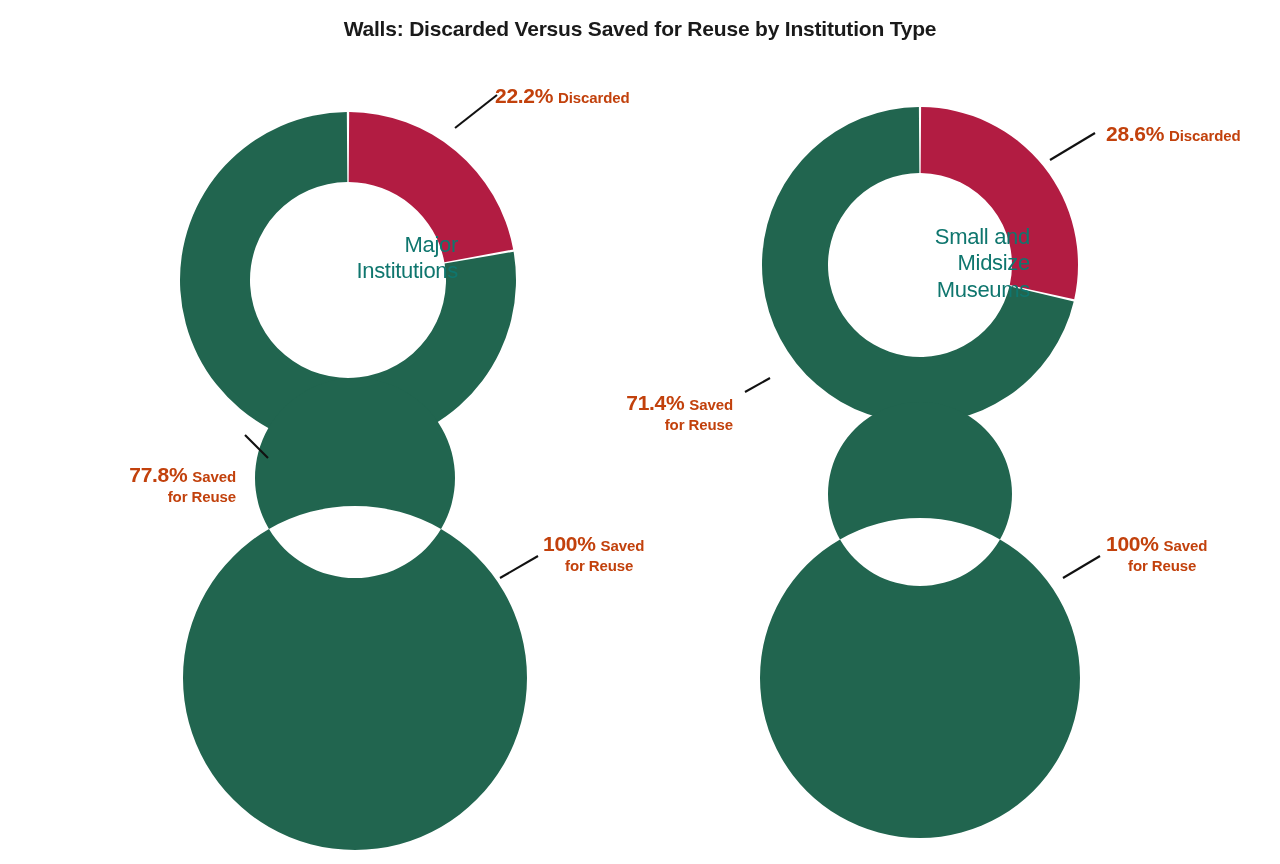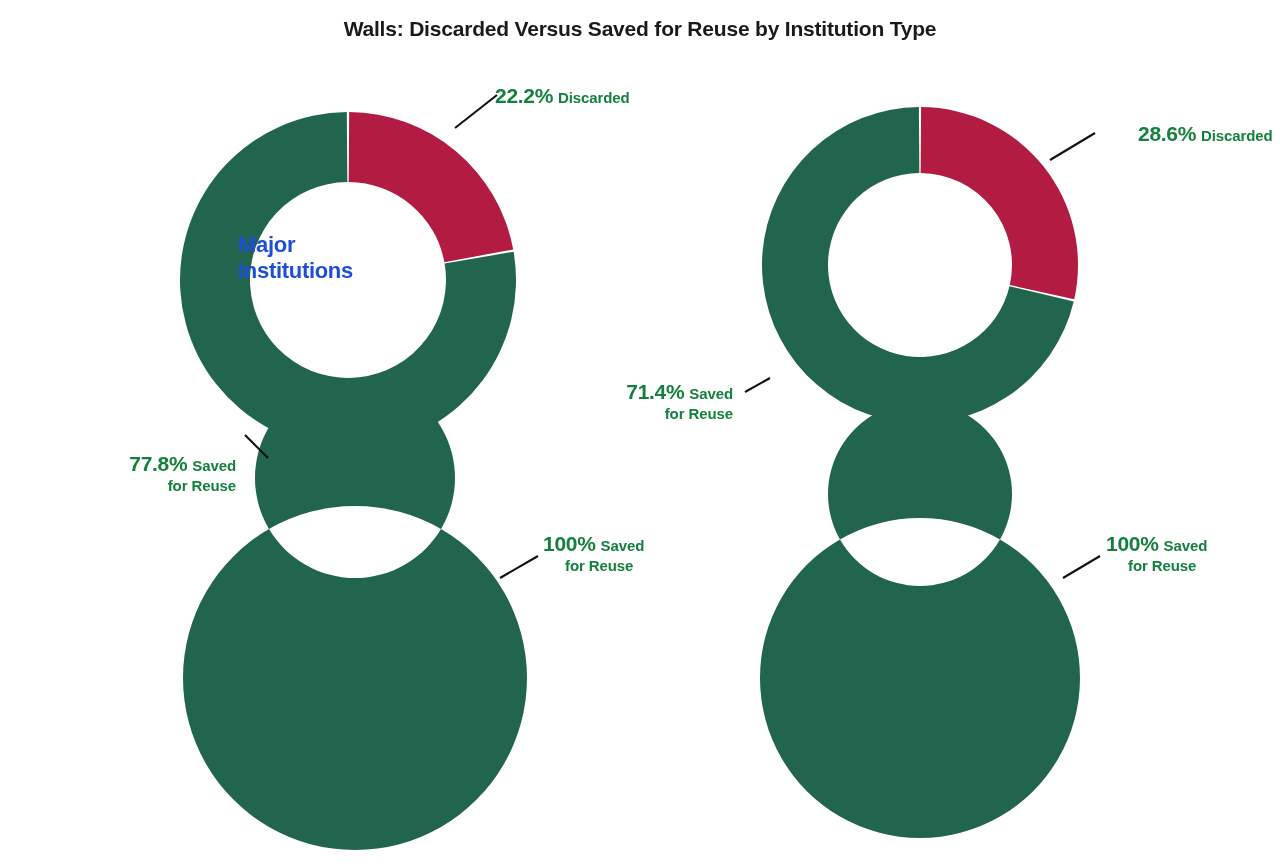--- a/index.html
+++ b/index.html
@@ -38,47 +38,47 @@
     position: absolute;
     top: 0;
     left: 0;
     width: 1280px;
     height: 864px;
     pointer-events: none;
   }
 
   .center-label {
     position: absolute;
-    text-align: left;
+    text-align: right;
     font-size: 22px;
-    font-weight: bold;
+    font-weight: normal;
     line-height: 1.20;
-    color: #1d4ed8;
+    color: #0f766e;
     letter-spacing: -0.3px;
     transform: translate(-50%, -50%);
     white-space: pre-line;
   }
 
   .callout {
     position: absolute;
     line-height: 1.18;
-    color: #15803d;
+    color: #c2410c;
   }
   .callout .pct {
     font-size: 21px;
     font-weight: bold;
     letter-spacing: -0.3px;
   }
   .callout .desc {
     font-size: 15px;
     font-weight: bold;
     letter-spacing: -0.1px;
   }
   .callout.align-left  { text-align: left; }
-  .callout.align-right { text-align: right; }
+  .callout.align-right { text-align: right; margin-top: 11px; }
   .callout .line2 { display: block; }
 </style>
 </head>
 <body>
 
 <div id="chart-root">
 
   <div class="chart-title">Walls: Discarded Versus Saved for Reuse by Institution Type</div>
 
   <svg class="donut-svg" viewBox="0 0 1280 864">
@@ -105,22 +105,25 @@
 
   <div class="callout align-left" style="left:495px; top:84px;">
     <span class="pct">22.2%</span><span class="desc" style="margin-left:5px;">Discarded</span>
   </div>
 
   <div class="callout align-right" style="left:8px; top:452px; width:228px;">
     <span class="pct">77.8%</span><span class="desc" style="margin-left:5px;">Saved</span>
     <span class="desc line2">for Reuse</span>
   </div>
 
+  <div class="center-label" style="left:920px; top:264px; width:220px;">Small and
+Midsize
+Museums</div>
 
-  <div class="callout align-left" style="left:1106px; top:122px;margin-left:32px;">
+  <div class="callout align-left" style="left:1106px; top:122px;">
     <span class="pct">28.6%</span><span class="desc" style="margin-left:5px;">Discarded</span>
   </div>
 
   <div class="callout align-right" style="left:505px; top:380px; width:228px;">
     <span class="pct">71.4%</span><span class="desc" style="margin-left:5px;">Saved</span>
     <span class="desc line2">for Reuse</span>
   </div>
 
 
   <div class="callout align-left" style="left:543px; top:532px;">

